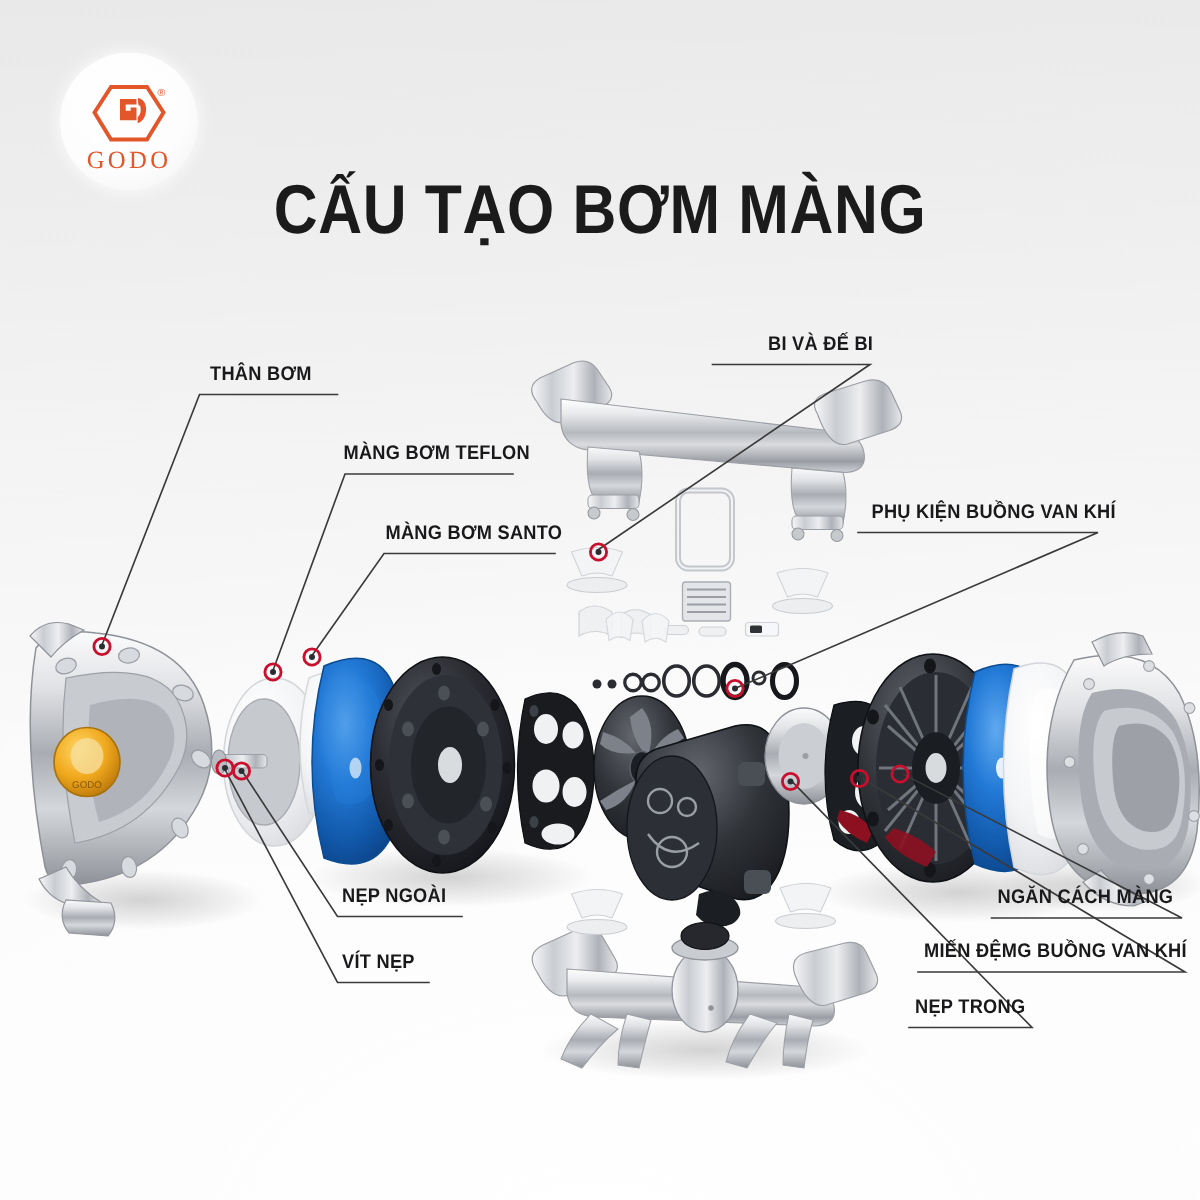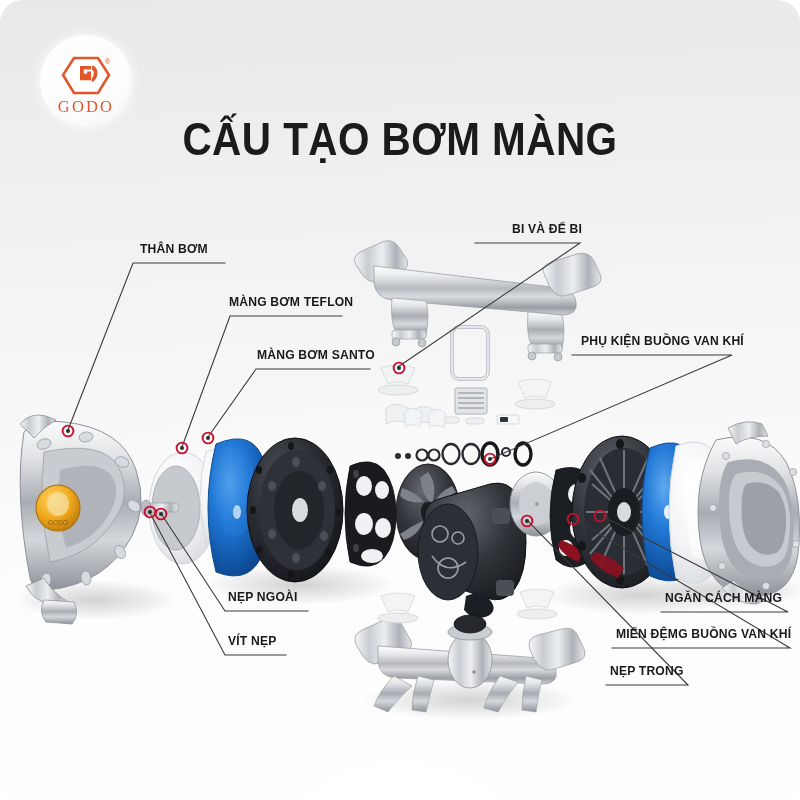--- a/index.html
+++ b/index.html
@@ -9,21 +9,20 @@
   }
   #stage {
     position: relative;
     width: 800px;
     height: 800px;
     overflow: hidden;
     font-family: "Liberation Sans", "DejaVu Sans", sans-serif;
     background:
       radial-gradient(ellipse 120% 80% at 50% 105%, #ffffff 0%, #fdfdfd 35%, rgba(255,255,255,0) 72%),
       linear-gradient(178deg, #e9e9ea 0%, #eeeeef 18%, #f4f4f5 38%, #fafafa 60%, #fdfdfd 80%, #ffffff 100%);
-    border-radius: 23px;
   }
 
   
   #logo {
     position: absolute;
     left: 40px; top: 35px;
     width: 92px; height: 92px;
     border-radius: 50%;
     background: radial-gradient(circle at 42% 36%, #ffffff 0%, #fdfdfd 58%, #f7f7f7 78%, #f1f1f1 100%);
     box-shadow: 0 0 12px rgba(255,255,255,0.9);

